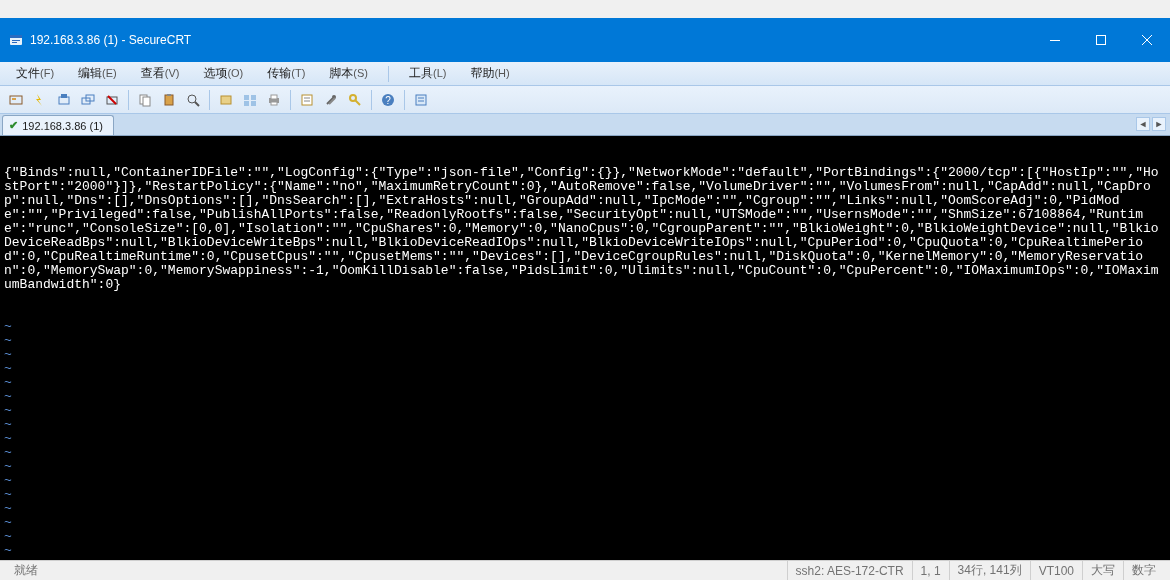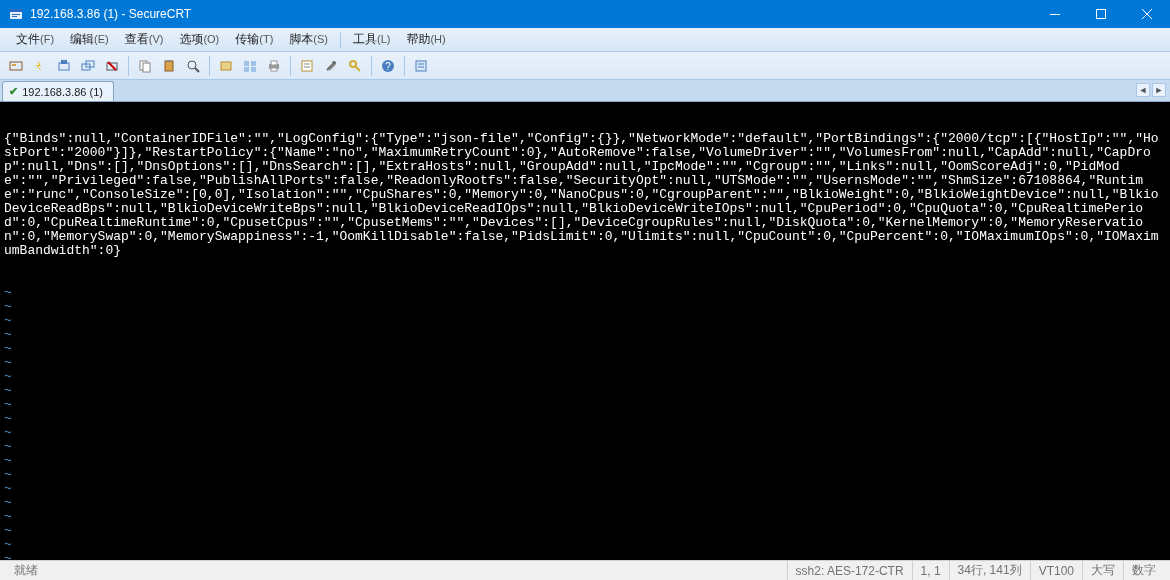--- a/index.html
+++ b/index.html
@@ -7,26 +7,27 @@
   width: 1170px;
   height: 580px;
   font-family: "Segoe UI", Tahoma, sans-serif;
   font-size: 12px;
   background: #f0f0f0;
   overflow: hidden;
   display: flex;
   flex-direction: column;
 }
 .titlebar {
-  height: 28px;
+  height: 44px;
   background: #0078d7;
   color: #fff;
   display: flex;
   align-items: center;
   padding-left: 8px;
+  margin-top: 18px;
 }
 .titlebar .app-icon {
   width: 16px;
   height: 16px;
   margin-right: 6px;
   display: inline-flex;
   align-items: center;
   justify-content: center;
 }
 .titlebar .title-text { font-size: 12px; }
@@ -43,21 +44,21 @@
   color: #fff;
   font-family: sans-serif;
 }
 .menubar {
   height: 24px;
   background: linear-gradient(#e8f1fb,#d6e6f7);
   border-bottom: 1px solid #a9c7e8;
   display: flex;
   align-items: center;
   padding: 0 8px;
-  gap: 0;
+  gap: 8px;
 }
 .menubar .menu-item {
   padding: 2px 8px;
   font-size: 12px;
   color: #222;
 }
 .menubar .menu-item .accel { color:#555; font-size:11px;}
 .menubar .sep {
   width: 1px;
   height: 16px;

